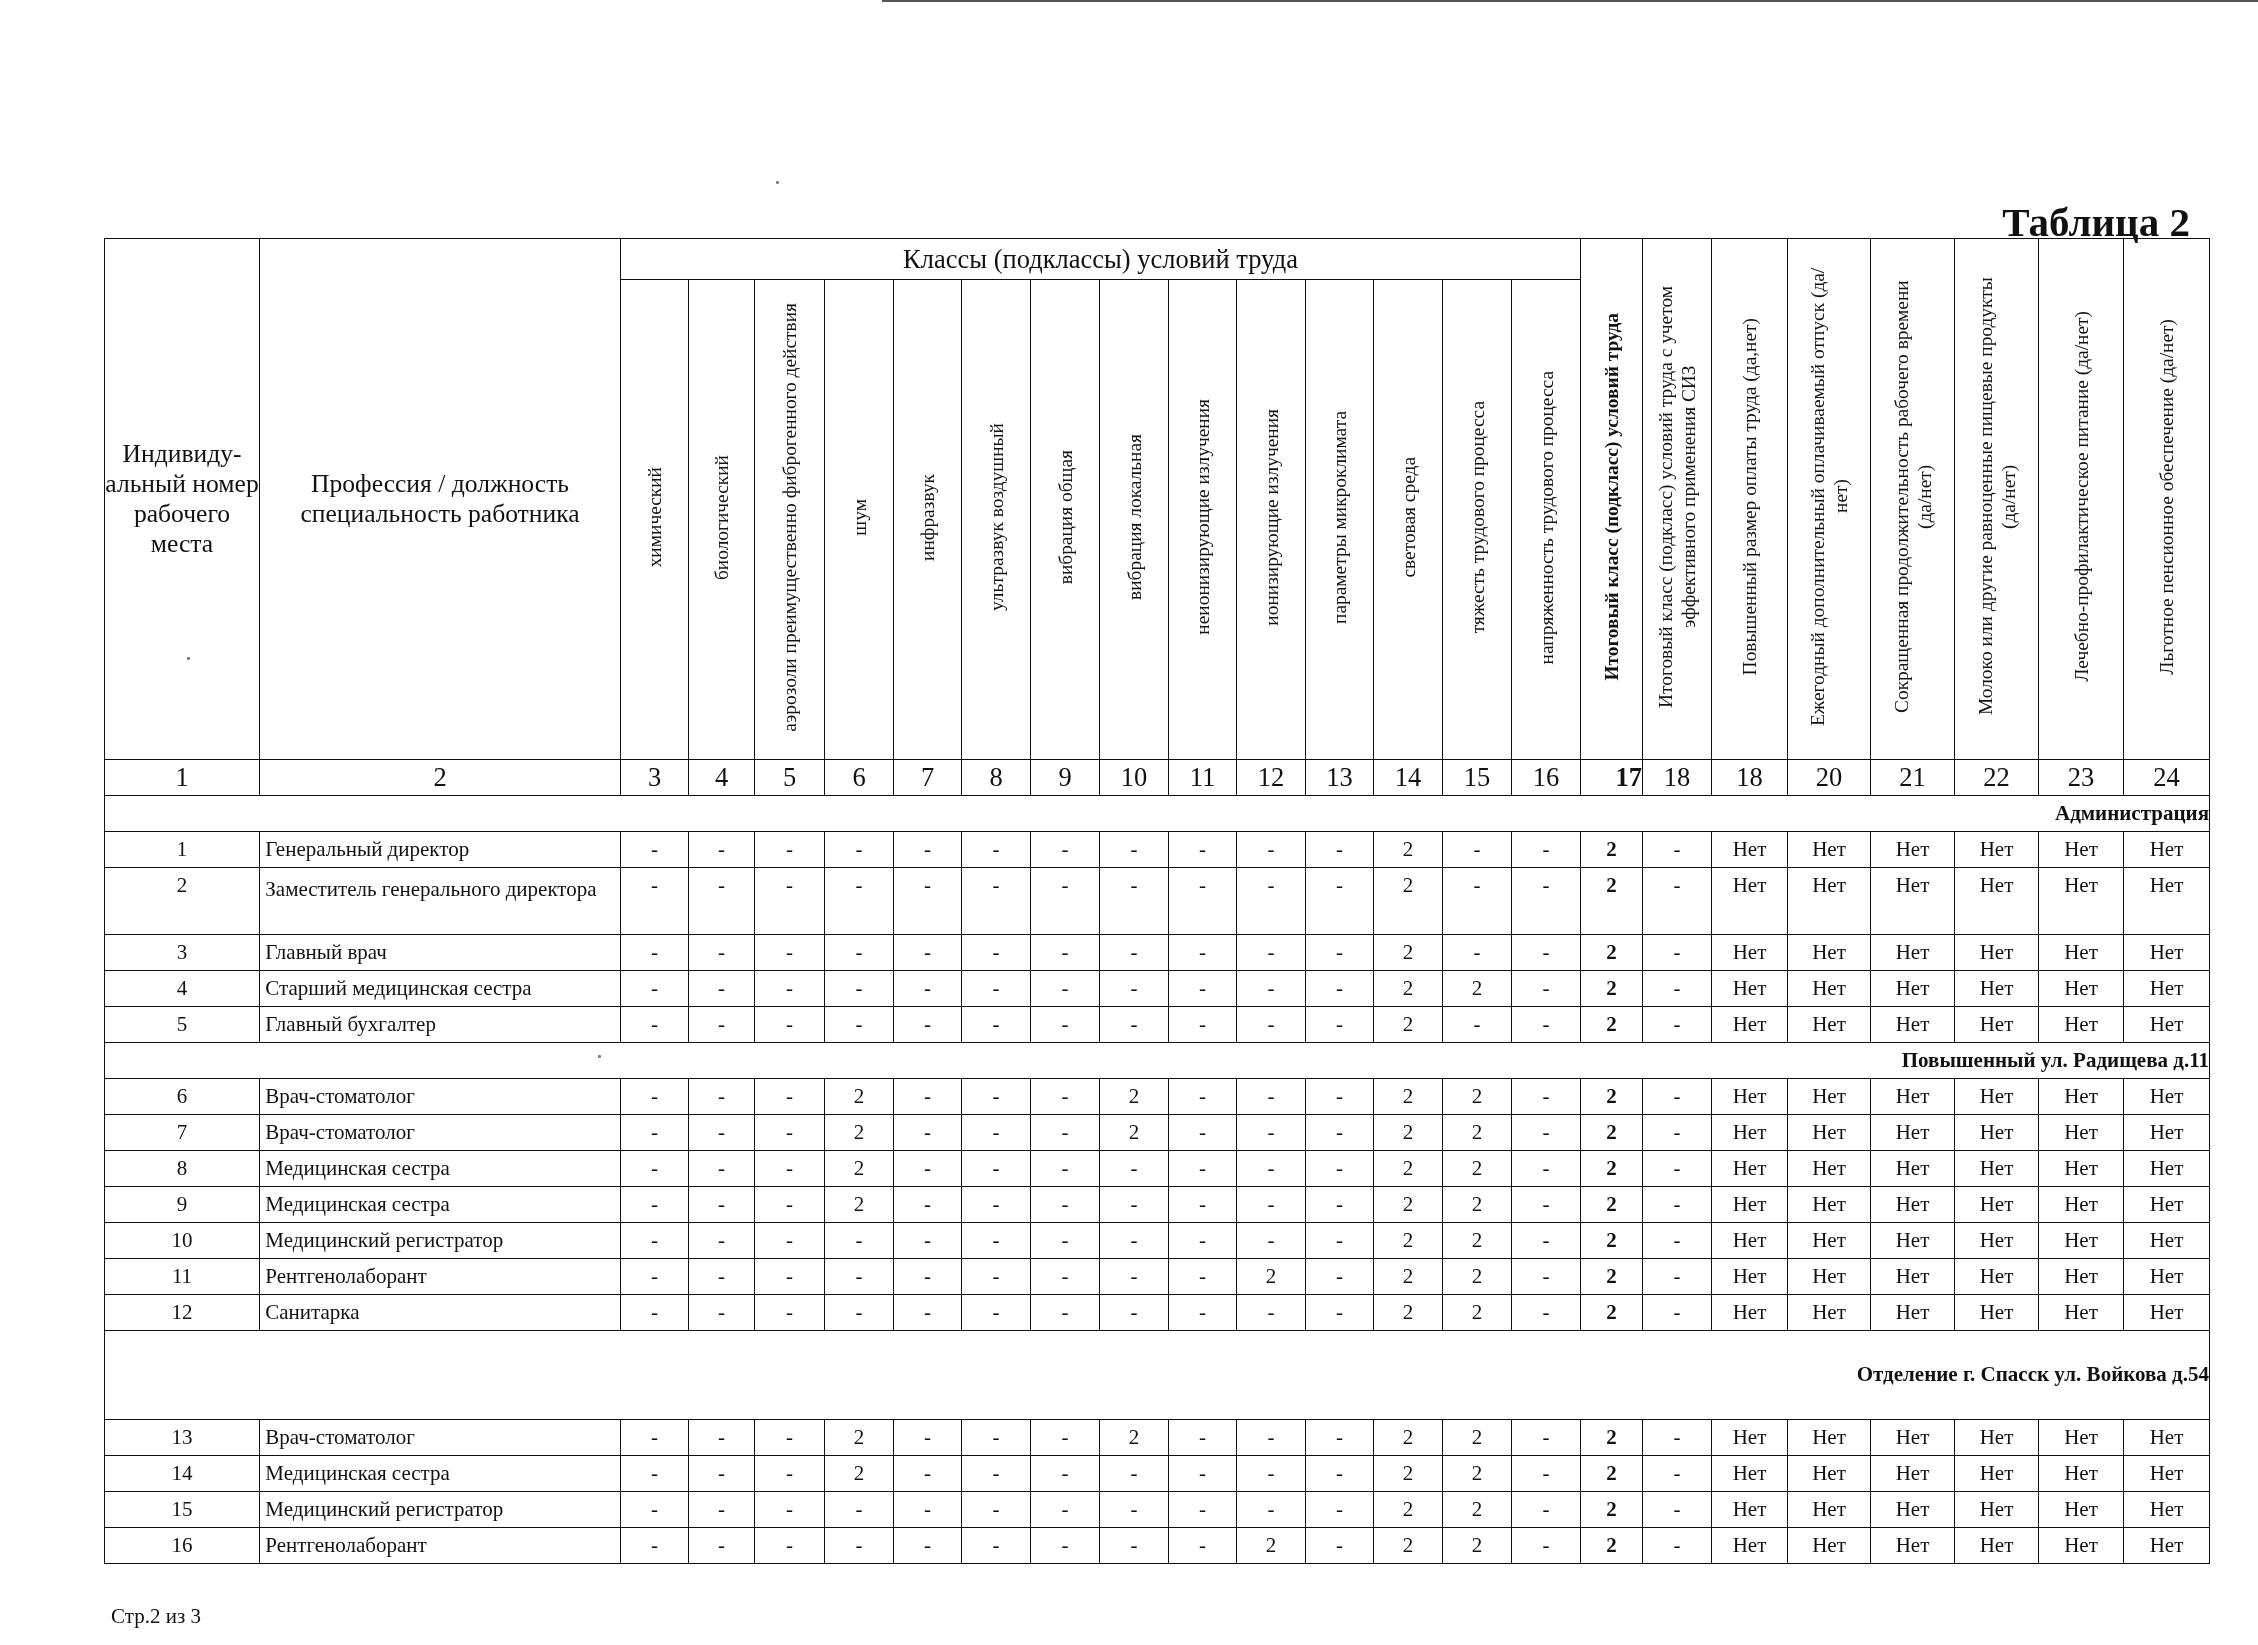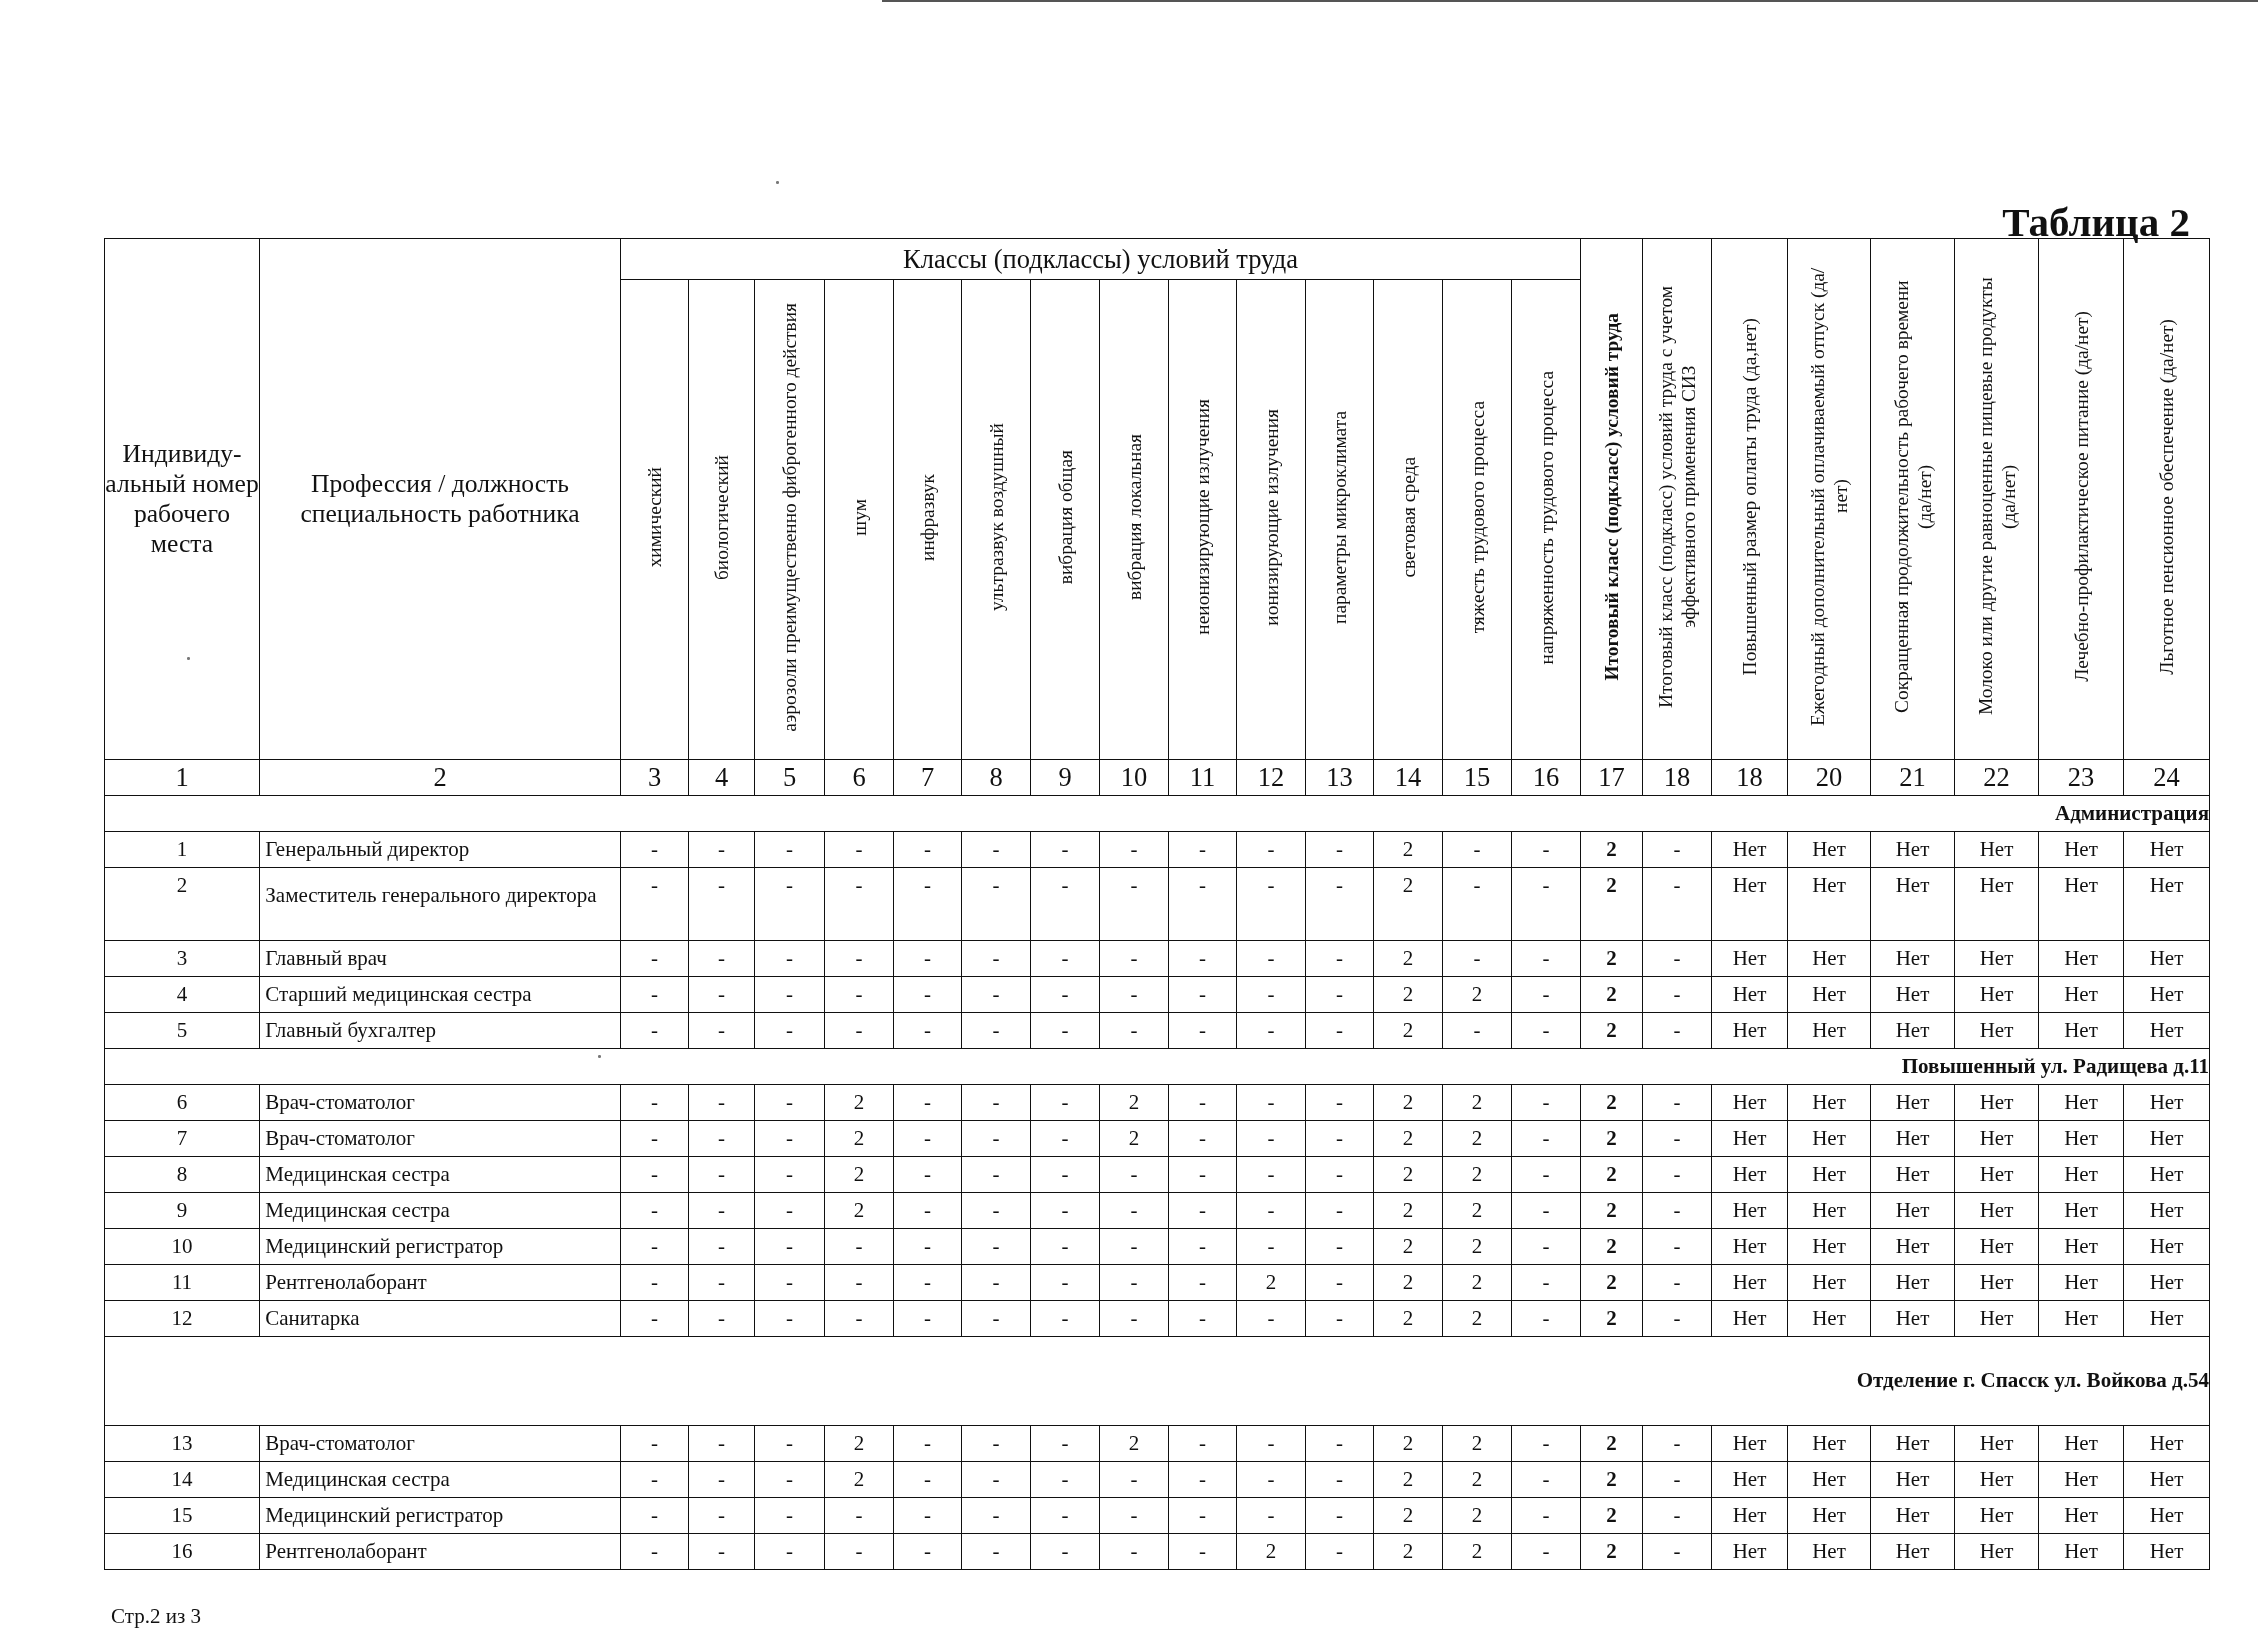--- a/index.html
+++ b/index.html
@@ -10,28 +10,28 @@
   table { position:absolute; left:104px; top:238px; border-collapse:collapse; table-layout:fixed; }
   td, th { border:1.8px solid #111; padding:0; text-align:center; vertical-align:middle;
            font-weight:normal; overflow:hidden; }
   th.main { font-size:25.6px; line-height:30px; }
   th.group { font-size:26.5px; height:40px; }
   th.vert { height:468px; padding:5.3px 0; }
   .vtext { writing-mode:vertical-rl; transform:rotate(180deg); font-size:19.4px; line-height:23px;
            display:inline-block; text-align:center; white-space:normal; max-height:459px; }
   .vtext.bold { font-weight:bold; }
   tr.nums td { font-size:26.5px; height:35px; }
-  tr.nums td.bold { font-weight:normal; }
+  tr.nums td.bold { font-weight:bold;text-align:right; }
   tr.section td { text-align:right; font-weight:bold; font-size:21px; padding-left:8.8px; height:35px; }
   tr.section.tall td { height:88px; }
   tr.row td { font-size:21px; height:35px; }
   tr.row td.name { text-align:left; padding-left:5.3px; line-height:26.5px; }
   tr.row td.bold { font-weight:bold; }
   tr.row.double td { height:58px; vertical-align:top; padding-top:5.3px; }
-  tr.row.double td.name { padding-top:14px; }
+  tr.row.double td.name { padding-top:8px; }
   .speck { position:absolute; width:2.6px; height:2.6px; background:#777; border-radius:50%; }
   .scan-top { position:absolute; top:0; left:882px; width:1376px; height:1.8px; background:#555; }
 </style>
 </head>
 <body>
 
 <div class="scan-top"></div>
 <div class="speck" style="left:776px;top:181px"></div>
 <div class="speck" style="left:187px;top:657px"></div>
 <div class="speck" style="left:598px;top:1055px"></div>

